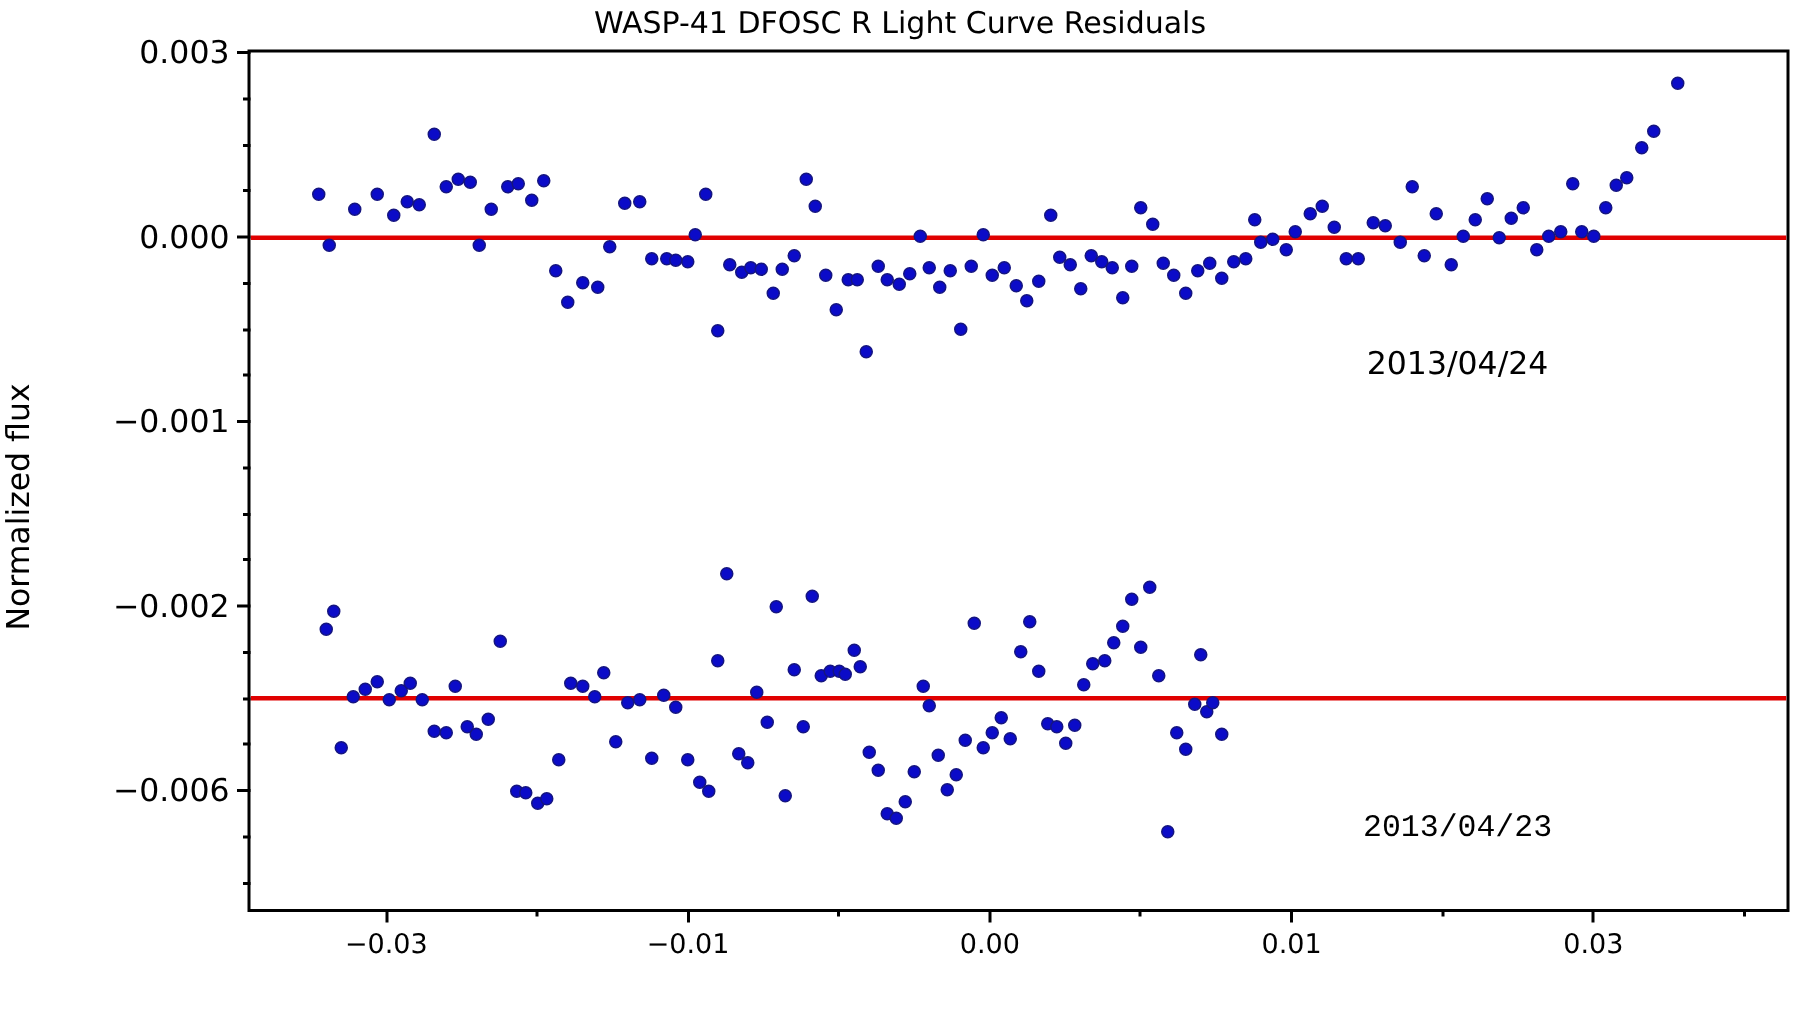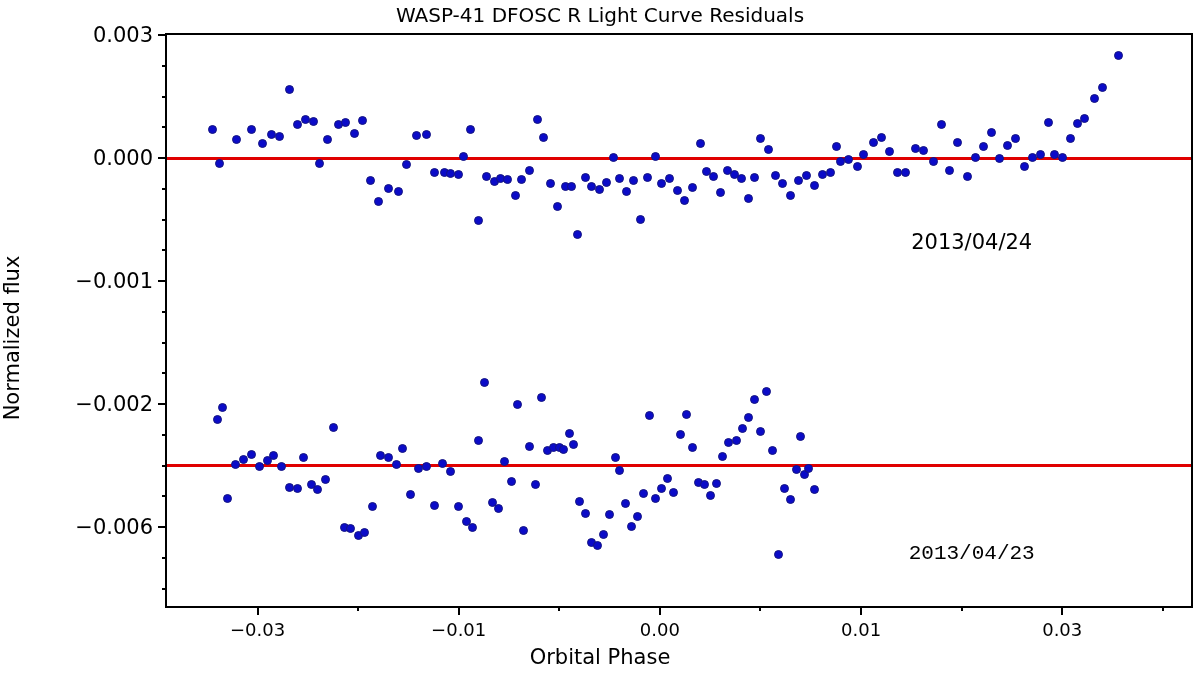--- a/index.html
+++ b/index.html
@@ -57,21 +57,20 @@
   }
 </style>
 </head>
 <body>
 
 <div id="figure">
 
   <div id="chart-title">WASP-41 DFOSC R Light Curve Residuals</div>
 
   <div id="y-axis-title">Normalized flux</div>
-  <div id="x-axis-title">Orbital Phase</div>
 
   <div id="plot-area">
     <div id="data-layer">
         <div class="ref-line" style="top: 121.56px; background: rgb(224, 0, 0);"></div>
         <div class="ref-line" style="top: 429.211px; background: rgb(224, 0, 0);"></div>
         <div class="pt" style="left: 45.2652px; top: 94.7565px; background: rgb(11, 11, 200); border-color: rgb(21, 21, 128);"></div>
         <div class="pt" style="left: 52.3065px; top: 128.598px; background: rgb(11, 11, 200); border-color: rgb(21, 21, 128);"></div>
         <div class="pt" style="left: 69.4067px; top: 104.601px; background: rgb(11, 11, 200); border-color: rgb(21, 21, 128);"></div>
         <div class="pt" style="left: 84.4951px; top: 94.7565px; background: rgb(11, 11, 200); border-color: rgb(21, 21, 128);"></div>
         <div class="pt" style="left: 95.5599px; top: 108.908px; background: rgb(11, 11, 200); border-color: rgb(21, 21, 128);"></div>

